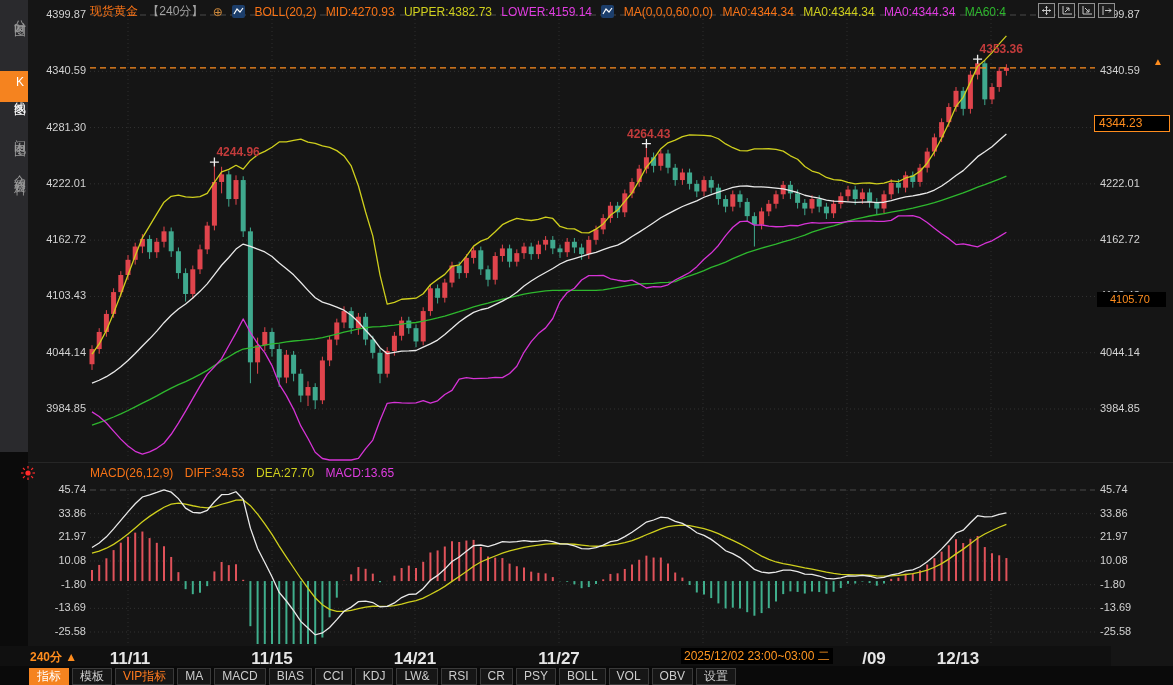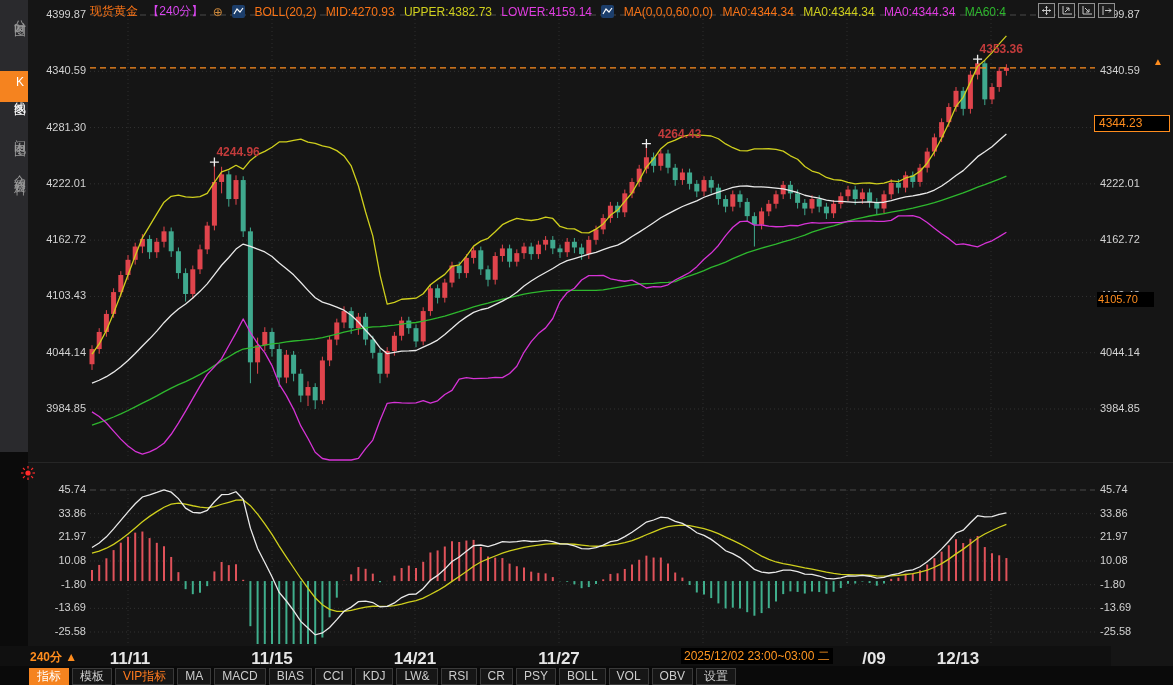--- a/index.html
+++ b/index.html
@@ -11,33 +11,33 @@
   .side-tab{writing-mode:vertical-rl;text-orientation:upright;width:28px;box-sizing:border-box;
             text-align:center;color:#9a9a9a;font-size:12px;letter-spacing:3px;padding:4px 0;cursor:pointer;}
   .side-tab:nth-child(1){margin-top:6px;}
   .side-tab:nth-child(2){margin-top:48px;}
   .side-tab:nth-child(3){margin-top:24px;}
   .side-tab:nth-child(4){margin-top:18px;}
   .side-tab.active{background:#f5831f;color:#fff;}
   
   #hdr{position:absolute;left:90px;top:3px;height:16px;font-size:12px;white-space:nowrap;z-index:6;}
   #hdr span{margin-right:6px;vertical-align:middle;}
-  .w{color:#f97316}.o{color:#d946ef}.y{color:#cfcf1d}.m{color:#e03ce0}.g{color:#2eb82e}
+  .w{color:#f97316}.o{color:#a3a3a3}.y{color:#cfcf1d}.m{color:#e03ce0}.g{color:#2eb82e}
   .chip{display:inline-block;width:13px;height:13px;border-radius:2px;background:#1c3e6b;vertical-align:-2px;margin-right:4px;}
   .chip svg{display:block}
   #win-icons{position:absolute;left:1038px;top:3px;display:flex;gap:3px;z-index:7;}
   .wicon{width:15px;height:13px;border:1px solid #8f8f8f;background:#1d1d1d;display:flex;align-items:center;justify-content:center;cursor:pointer;}
   
   .yl{position:absolute;width:56px;left:30px;text-align:right;color:#d2d2d2;font-size:11px;z-index:2;}
   .yr{position:absolute;left:1100px;width:70px;text-align:left;color:#d2d2d2;font-size:11px;z-index:2;}
   
   #cur-tag{position:absolute;left:1094px;width:70px;height:15px;line-height:15px;background:#000;
            border:1px solid #ff8d1e;color:#ff8d1e;font-size:12px;padding-left:4px;z-index:5;}
   #sec-tag{position:absolute;left:1097px;width:56px;height:15px;line-height:15px;background:#000;
-           color:#ff8d1e;font-size:11px;padding-left:1px;z-index:5;}
+           color:#ff8d1e;font-size:11px;padding-left:13px;z-index:5;}
   #cur-arrow{position:absolute;left:1153px;color:#ff8d1e;font-size:10px;z-index:6;}
   
   .ann{position:absolute;color:#c23b3b;font-size:12px;font-weight:bold;z-index:4;}
   
   #macd-hdr{position:absolute;left:90px;top:466px;font-size:12px;white-space:nowrap;z-index:4;}
   #macd-hdr span{margin-right:8px;}
   #macd-sep{position:absolute;left:28px;top:462px;width:1145px;border-top:1px solid #262626;}
   
   #xrow{position:absolute;left:0;top:646px;width:1111px;height:20px;background:#101010;z-index:3;}
   .xlab{position:absolute;top:3px;color:#e6e6e6;font-size:17px;font-weight:bold;width:60px;text-align:center;}
@@ -589,25 +589,31 @@
       <div class="yr" style="top: 601.333px;">-13.69</div>
       <div class="yr" style="top: 625px;">-25.58</div>
     </div>
 
   <div id="cur-tag" style="top: 74.8219px; margin-top: 40px;">4344.23</div>
   <div id="cur-arrow" style="top: 55.8219px;">▲</div>
   <div id="sec-tag" style="top: 292.271px;">4105.70</div>
 
   <div id="anns">
       <div class="ann" style="left: 216.4px; top: 145.064px;">4244.96</div>
-      <div class="ann" style="left: 658px; top: 126.58px;">4264.43</div>
+      <div class="ann" style="left: 627px; top: 126.58px;">4264.43</div>
       <div class="ann" style="left: 979.6px; top: 42.1544px;">4353.36</div>
     </div>
 
   <div id="macd-sep"></div>
+  <div id="macd-hdr">
+    <span class="w">MACD(26,12,9)</span>
+    <span class="w">DIFF:34.53</span>
+    <span class="y">DEA:27.70</span>
+    <span class="m">MACD:13.65</span>
+  </div>
 
   <div id="live">
     <svg width="16" height="16">
       <circle cx="8" cy="8" r="2.6" fill="#ff2a2a"></circle>
       <g stroke="#ff2a2a" stroke-width="1.2">
         <line x1="8" y1="1" x2="8" y2="3.5"></line>
           <line x1="8" y1="12.5" x2="8" y2="15"></line>
         <line x1="1" y1="8" x2="3.5" y2="8"></line>
           <line x1="12.5" y1="8" x2="15" y2="8"></line>
         <line x1="3" y1="3" x2="4.8" y2="4.8"></line>

